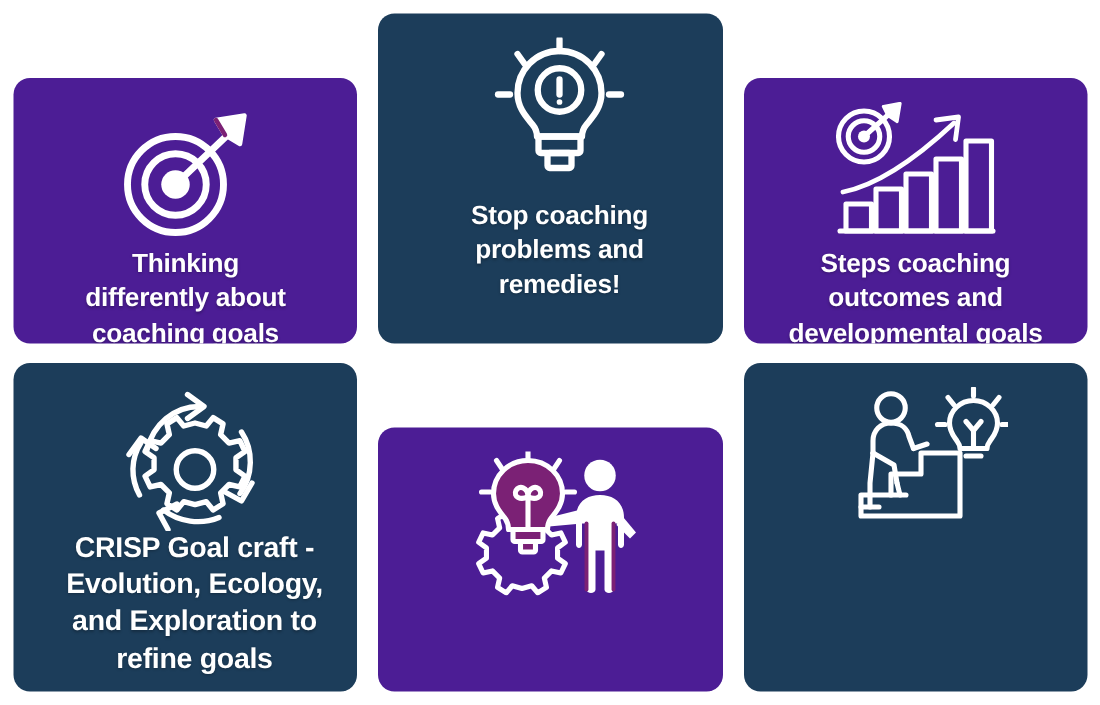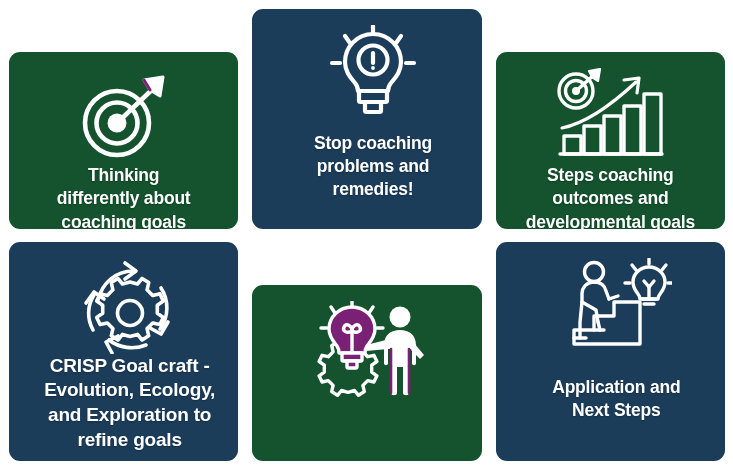--- a/index.html
+++ b/index.html
@@ -30,21 +30,21 @@
     position: relative;
     border-radius: 11px;
     display: flex;
     flex-direction: column;
     align-items: center;
     justify-content: flex-start;
     overflow: hidden;
     box-sizing: border-box;
     padding: 16px 8px 12px 8px;
   }
-  .tile.purple { background: #14532d; margin-top: 43px; }
+  .tile.purple { background: #4c1d95; margin-top: 43px; }
   .tile.navy   { background: #1C3D5A; padding-left: 20px; }
 
   .icon-wrap {
     flex: 0 0 auto;
     display: flex;
     align-items: center;
     justify-content: center;
     height: 96px;
     width: 100%;
   }
@@ -215,17 +215,15 @@
         <path d="M34 24 C27 24 22 29 22 36 L22 44"></path>
         <path d="M34 24 C41 24 45 28 46 33 L49 41"></path>
         <path d="M49 41 L58 38"></path>
         <path d="M22 44 L20 64 L20 80"></path>
         <path d="M22 44 L36 52 L38 64"></path>
         <path d="M38 64 L40 72"></path>
         <path d="M14 80 H26"></path>
         <path d="M34 72 H44"></path>
       </svg>
     </div>
-    <div class="tile-label">Application and
-Next Steps</div>
   </div>
 
 </div>
 
 </body></html>

